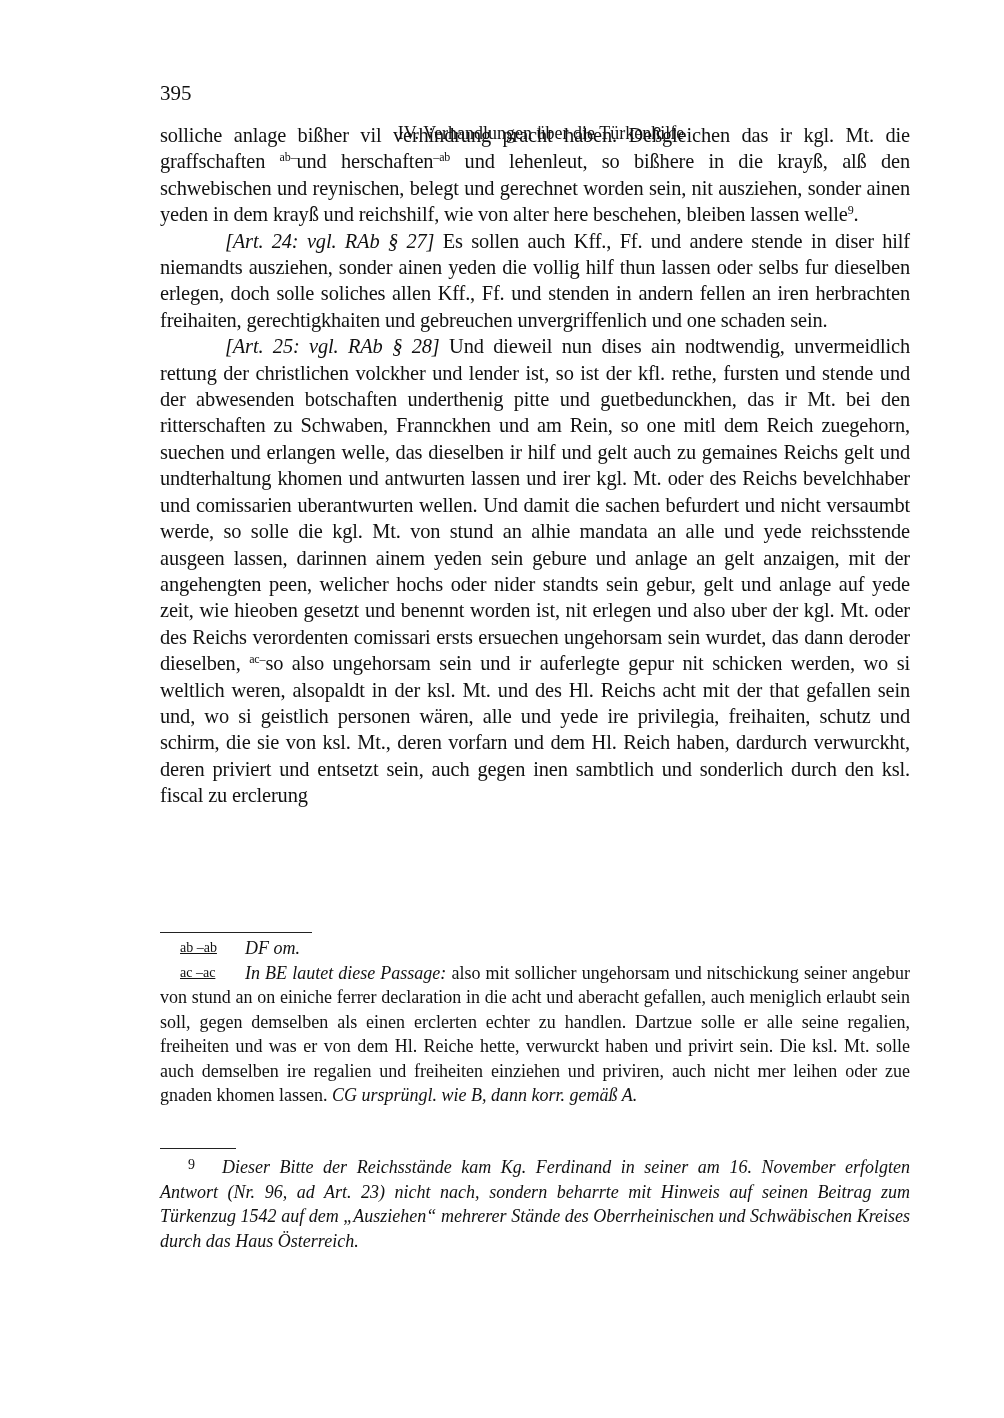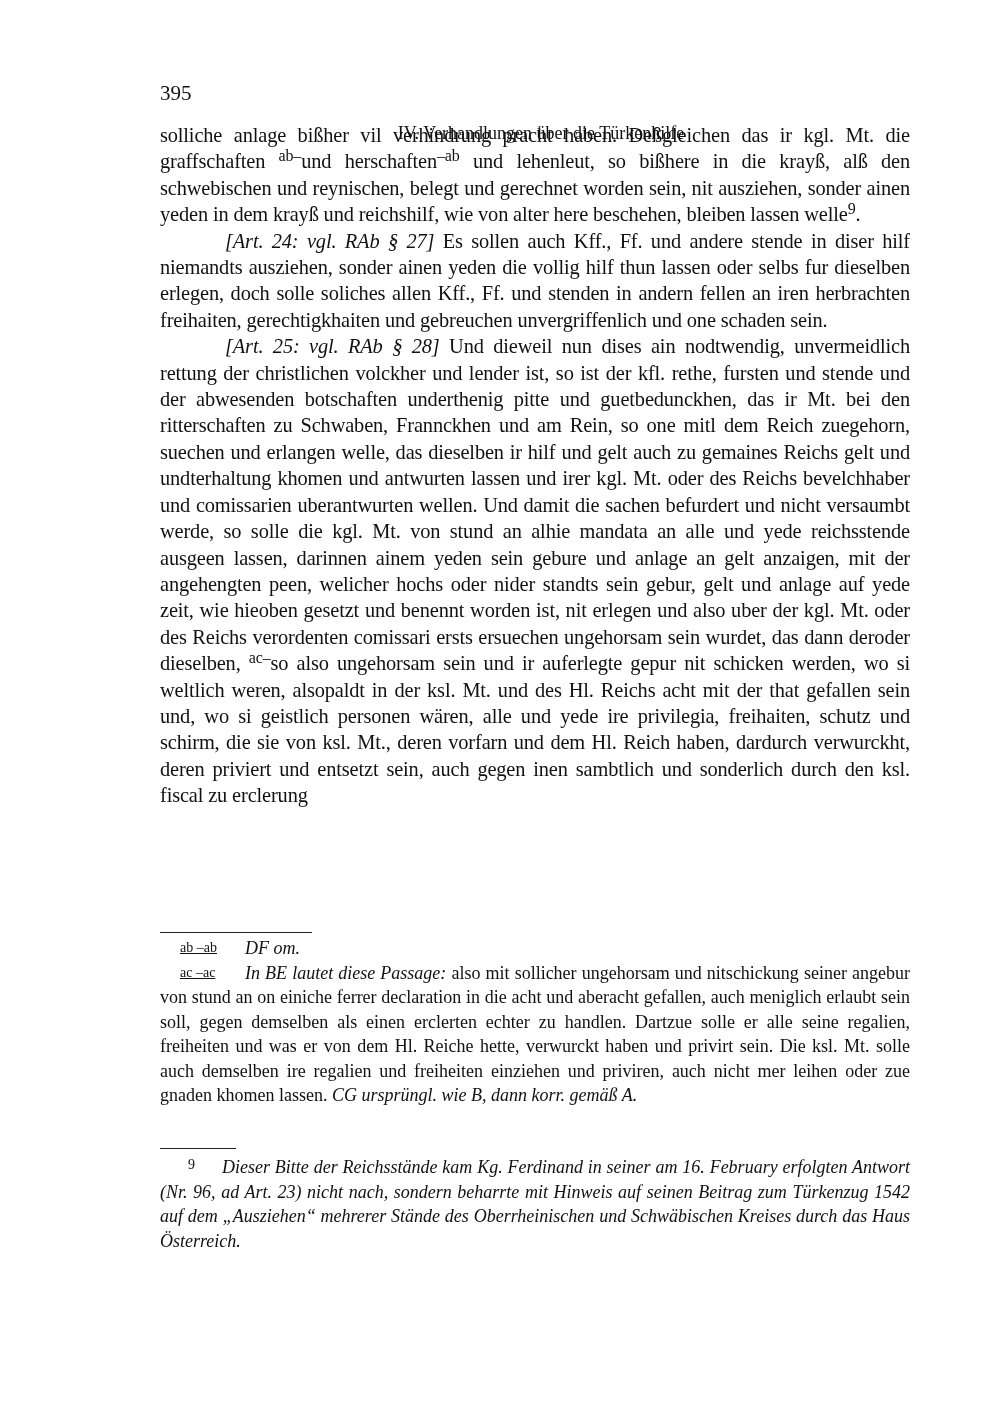--- a/index.html
+++ b/index.html
@@ -7,21 +7,21 @@
          font-family: "Liberation Serif", "DejaVu Serif", serif; color: #111; }
   .page { position: absolute; left: 160px; top: 0; width: 750px; }
   .running-head { position: absolute; top: 80px; left: 0; width: 750px; height: 26px;
                   font-size: 20px; line-height: 26px; }
   .page-number { position: absolute; left: 0; top: 0; font-size: 21px; }
   .running-title { position: absolute; left: 12px; right: 0; text-align: center; font-size: 18px; margin-top: 40px; }
   .body-text { position: absolute; top: 122px; left: 0; width: 750px;
                font-size: 20.4px; line-height: 26.4px; text-align: justify; letter-spacing: -0.15px; }
   .body-text p { margin: 0; }
   .indent { text-indent: 25px; }
-  .sup { font-size: 16px; vertical-align: 7px; line-height: 0; }
+  .sup { font-size: 12px; vertical-align: 7px; line-height: 0; }
   .ref { font-style: italic; margin-left: 40px; }
   .rule1 { position: absolute; top: 932px; left: 0; width: 152px; height: 1px; background: #222; }
   .variants { position: absolute; top: 936px; left: 0; width: 750px; font-size: 18px;
               line-height: 24.5px; text-align: justify; }
   .variants p { margin: 0; }
   .note-label { display: inline-block; width: 85px; padding-left: 20px; box-sizing: border-box;
                 font-size: 14px; vertical-align: 2px; text-decoration: underline; }
   .it { font-style: italic; }
   .rule2 { position: absolute; top: 1148px; left: 0; width: 76px; height: 1px; background: #222; }
   .footnotes { position: absolute; top: 1153px; left: 0; width: 750px; font-size: 18px;
@@ -51,16 +51,16 @@
   <div class="rule1"></div>
 
   <div class="variants">
     <p><span class="note-label">ab –ab</span><span class="it">DF om.</span><span></span></p>
     <p><span class="note-label">ac –ac</span><span class="it">In BE lautet diese Passage:</span><span> also mit sollicher ungehorsam und nitschickung seiner angebur von stund an on einiche ferrer declaration in die acht und aberacht gefallen, auch meniglich erlaubt sein soll, gegen demselben als einen erclerten echter zu handlen. Dartzue solle er alle seine regalien, freiheiten und was er von dem Hl. Reiche hette, verwurckt haben und privirt sein. Die ksl. Mt. solle auch demselben ire regalien und freiheiten einziehen und priviren, auch nicht mer leihen oder zue gnaden khomen lassen. </span><span class="it">CG ursprüngl. wie B, dann korr. gemäß A.</span></p>
   </div>
 
   <div class="rule2"></div>
 
   <div class="footnotes">
-    <p><span class="fn-num">9</span><span>Dieser Bitte der Reichsstände kam Kg. Ferdinand in seiner am 16. February erfolgten Antwort (Nr. 96, ad Art. 23) nicht nach, sondern beharrte mit Hinweis auf seinen Beitrag zum Türkenzug 1542 auf dem „Ausziehen“ mehrerer Stände des Oberrheinischen und Schwäbischen Kreises durch das Haus Österreich.</span></p>
+    <p><span class="fn-num">9</span><span>Dieser Bitte der Reichsstände kam Kg. Ferdinand in seiner am 16. November erfolgten Antwort (Nr. 96, ad Art. 23) nicht nach, sondern beharrte mit Hinweis auf seinen Beitrag zum Türkenzug 1542 auf dem „Ausziehen“ mehrerer Stände des Oberrheinischen und Schwäbischen Kreises durch das Haus Österreich.</span></p>
   </div>
 
 </div>
 
 </body></html>

